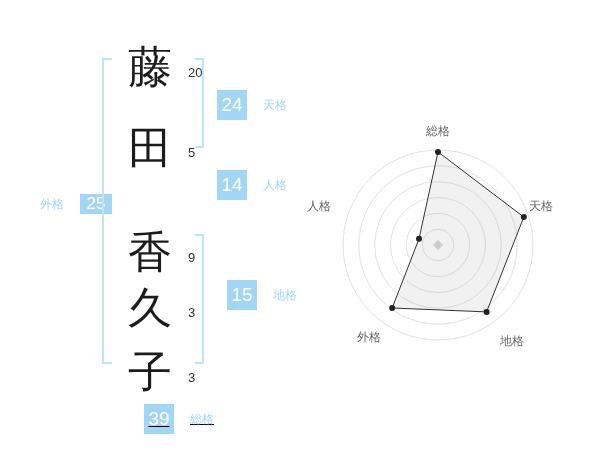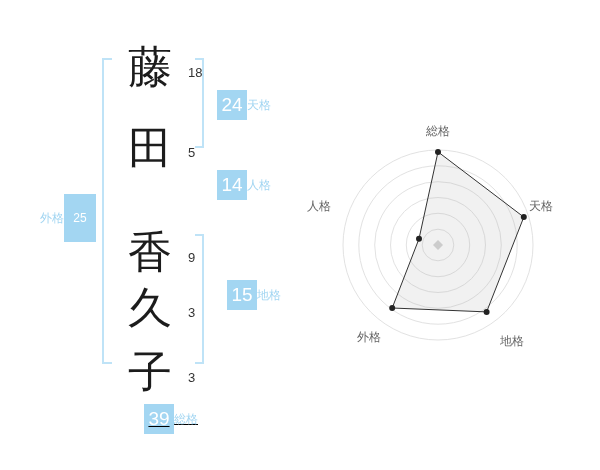--- a/index.html
+++ b/index.html
@@ -14,33 +14,33 @@
   
   .name-char {
     position:absolute; left:128px; font-size:44px; line-height:1;
     color:#1c1c1c; letter-spacing:0;
   }
   .stroke-num {
     position:absolute; left:188px; font-size:13px; color:#333;
   }
 
   
-  .kaku-group { position:absolute; display:flex; align-items:center; gap:0; }
+  .kaku-group { position:absolute; display:flex; align-items:center; gap:16px; }
   .kaku-badge {
     width:30px; height:30px; background:var(--accent,#a3d6f2); color:#fff;
     font-size:19px; display:flex; align-items:center; justify-content:center;
     flex:0 0 auto;
   }
   .kaku-label { font-size:12px; color:var(--accent,#a3d6f2); white-space:nowrap; }
   .g-tenkaku { left:217px; top:90px; }
   .g-jinkaku { left:217px; top:170px;justify-content:flex-end; }
   .g-chikaku { left:217px; top:280px;padding-left:10px; }
   .g-soukaku { left:144px; top:404px;text-decoration:underline; }
   .g-gaikaku { left:40px;  top:194px; }
-  .g-gaikaku .kaku-badge { width:32px; height:48px; font-size:12px; }
+  .g-gaikaku .kaku-badge { width:32px; height:20px; font-size:17px; }
 
   
   .bracket { position:absolute; }
   .bracket-left {
     left:102px; top:58px; width:10px; height:306px;
     border-left:2px solid var(--bracket,#bfe3f7);
     border-top:2px solid var(--bracket,#bfe3f7);
     border-bottom:2px solid var(--bracket,#bfe3f7);
   }
   .bracket-right {
@@ -66,21 +66,21 @@
   </div>
 
   <div class="bracket bracket-left"></div>
 
   <div class="name-char" style="top:45px">藤</div>
   <div class="name-char" style="top:126px">田</div>
   <div class="name-char" style="top:230px">香</div>
   <div class="name-char" style="top:286px">久</div>
   <div class="name-char" style="top:350px">子</div>
 
-  <div class="stroke-num" style="top:65px">18</div>
+  <div class="stroke-num" style="top:65px">20</div>
   <div class="stroke-num" style="top:145px">5</div>
   <div class="stroke-num" style="top:250px">9</div>
   <div class="stroke-num" style="top:305px">3</div>
   <div class="stroke-num" style="top:370px">3</div>
 
   <div class="bracket bracket-right b-ten"></div>
   <div class="bracket bracket-right b-chi"></div>
 
   <div class="kaku-group g-tenkaku">
     <span class="kaku-badge">24</span>

